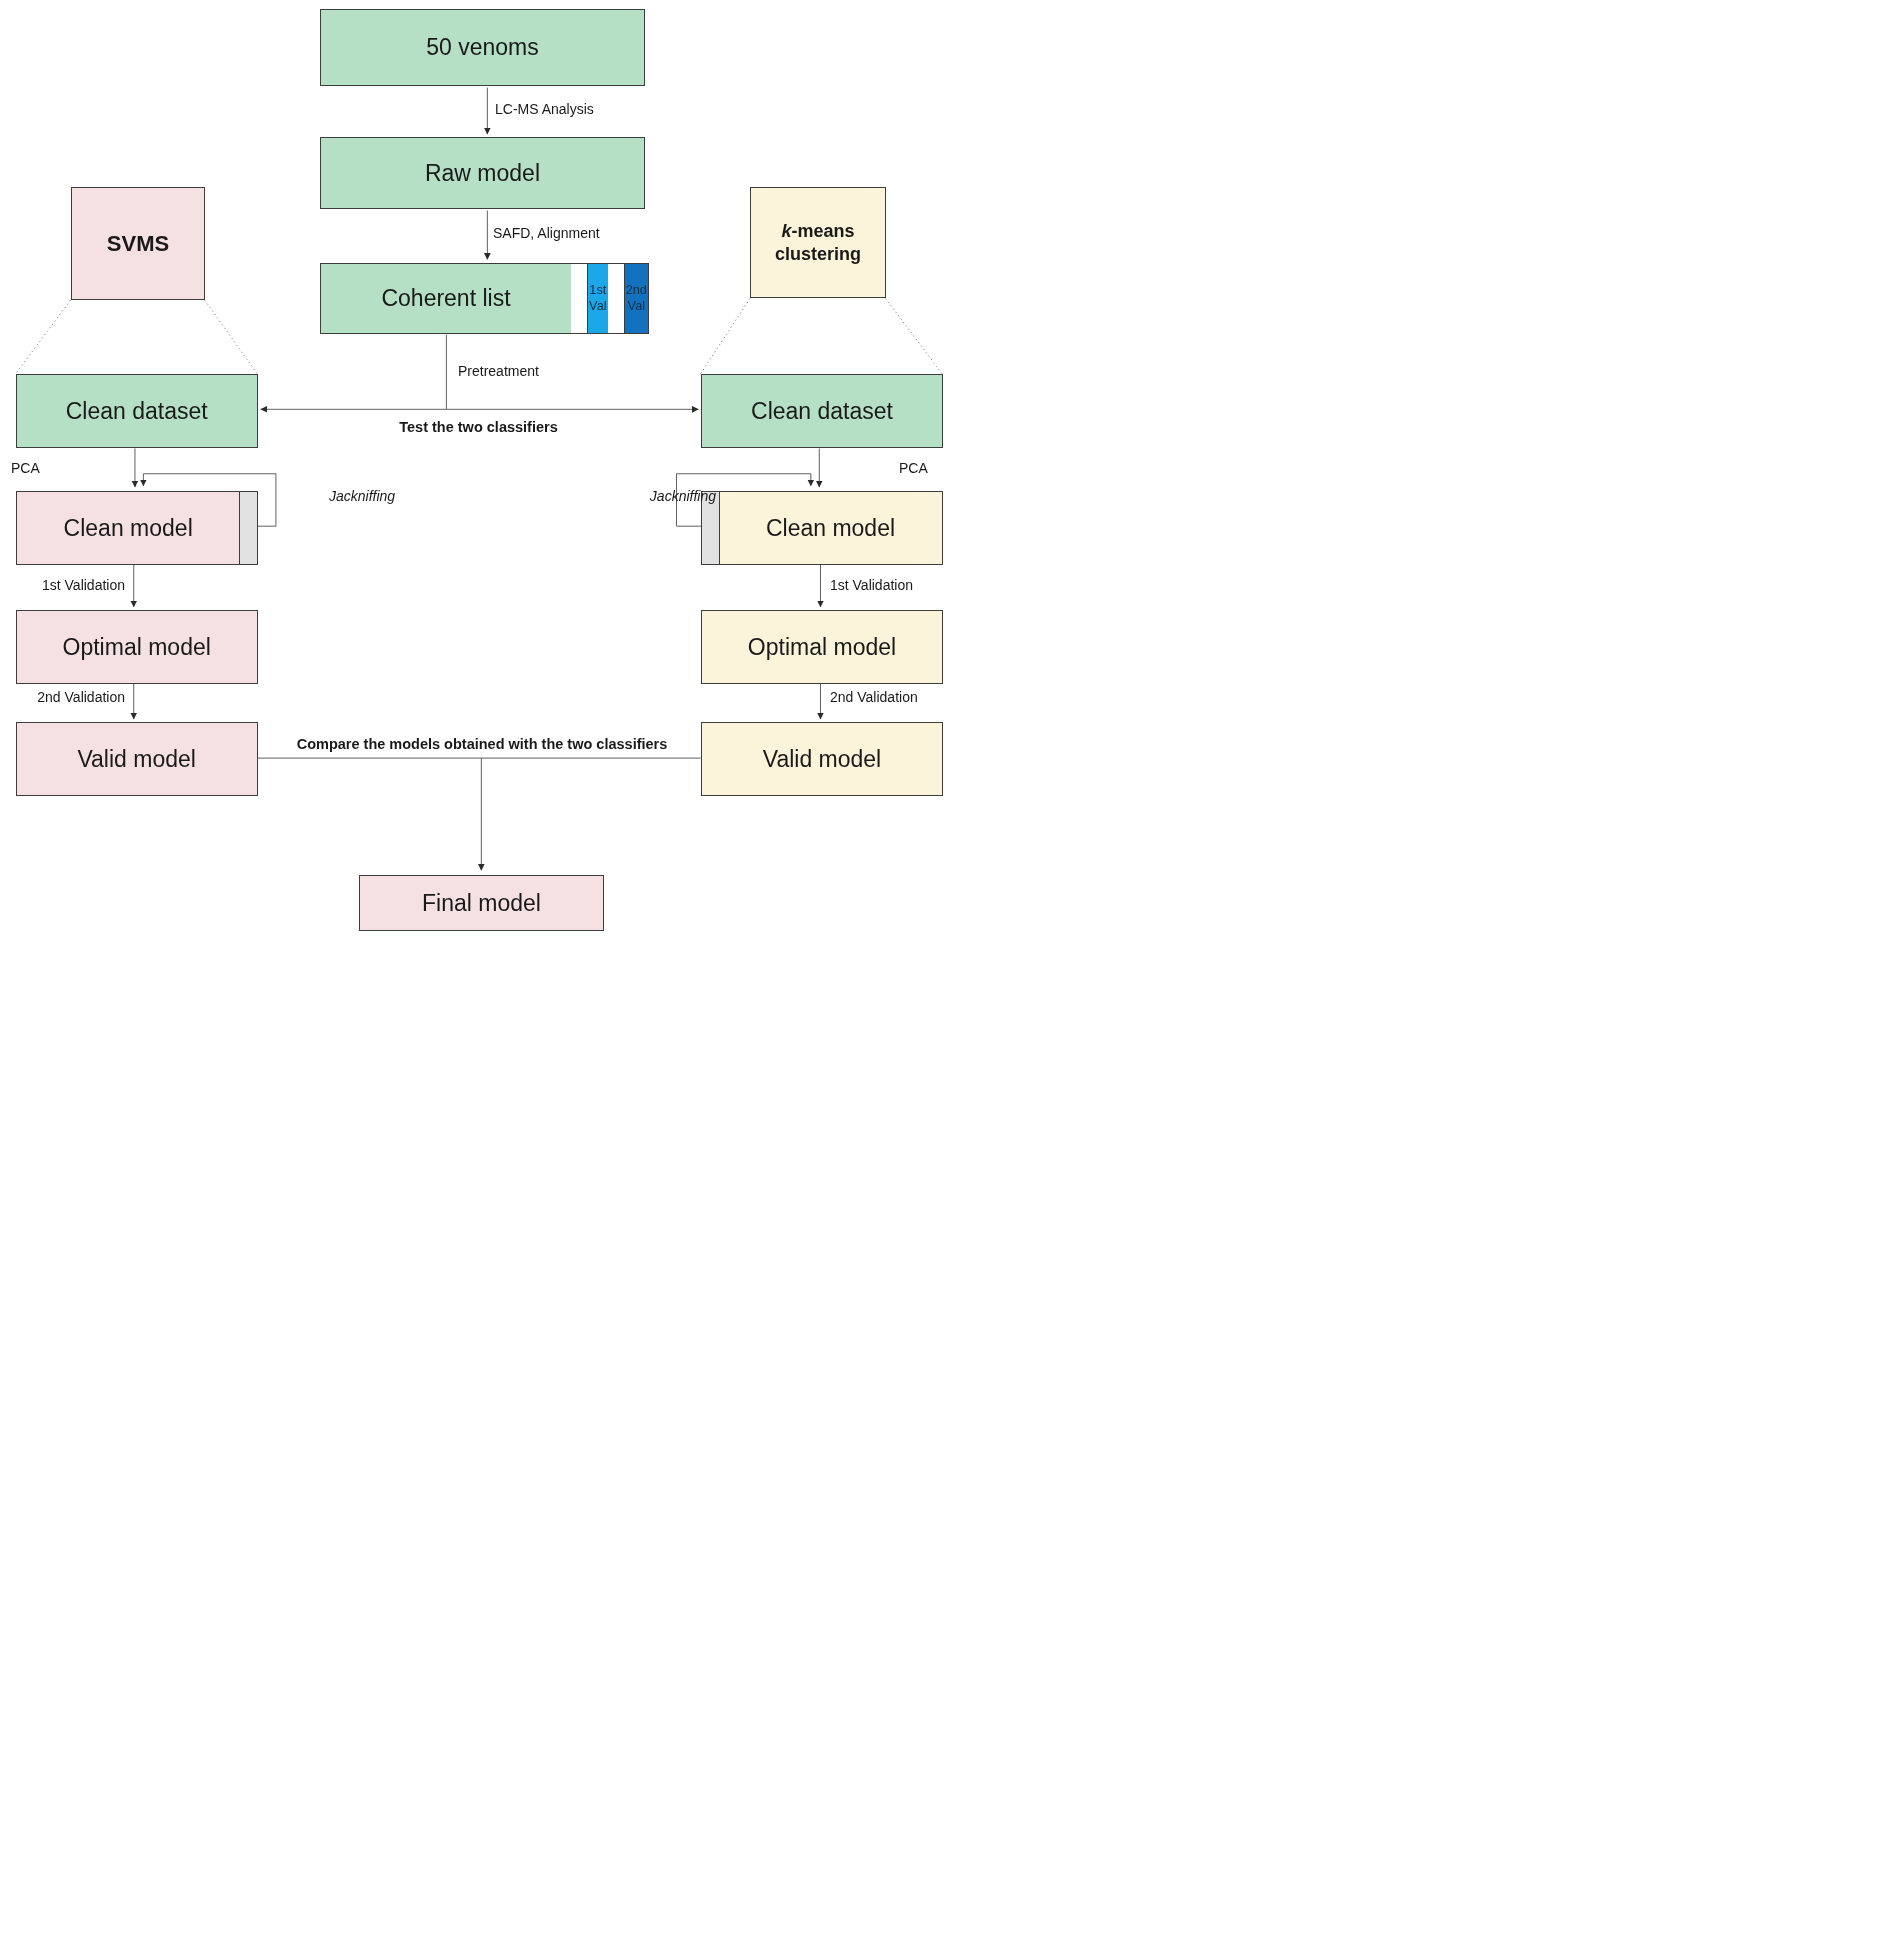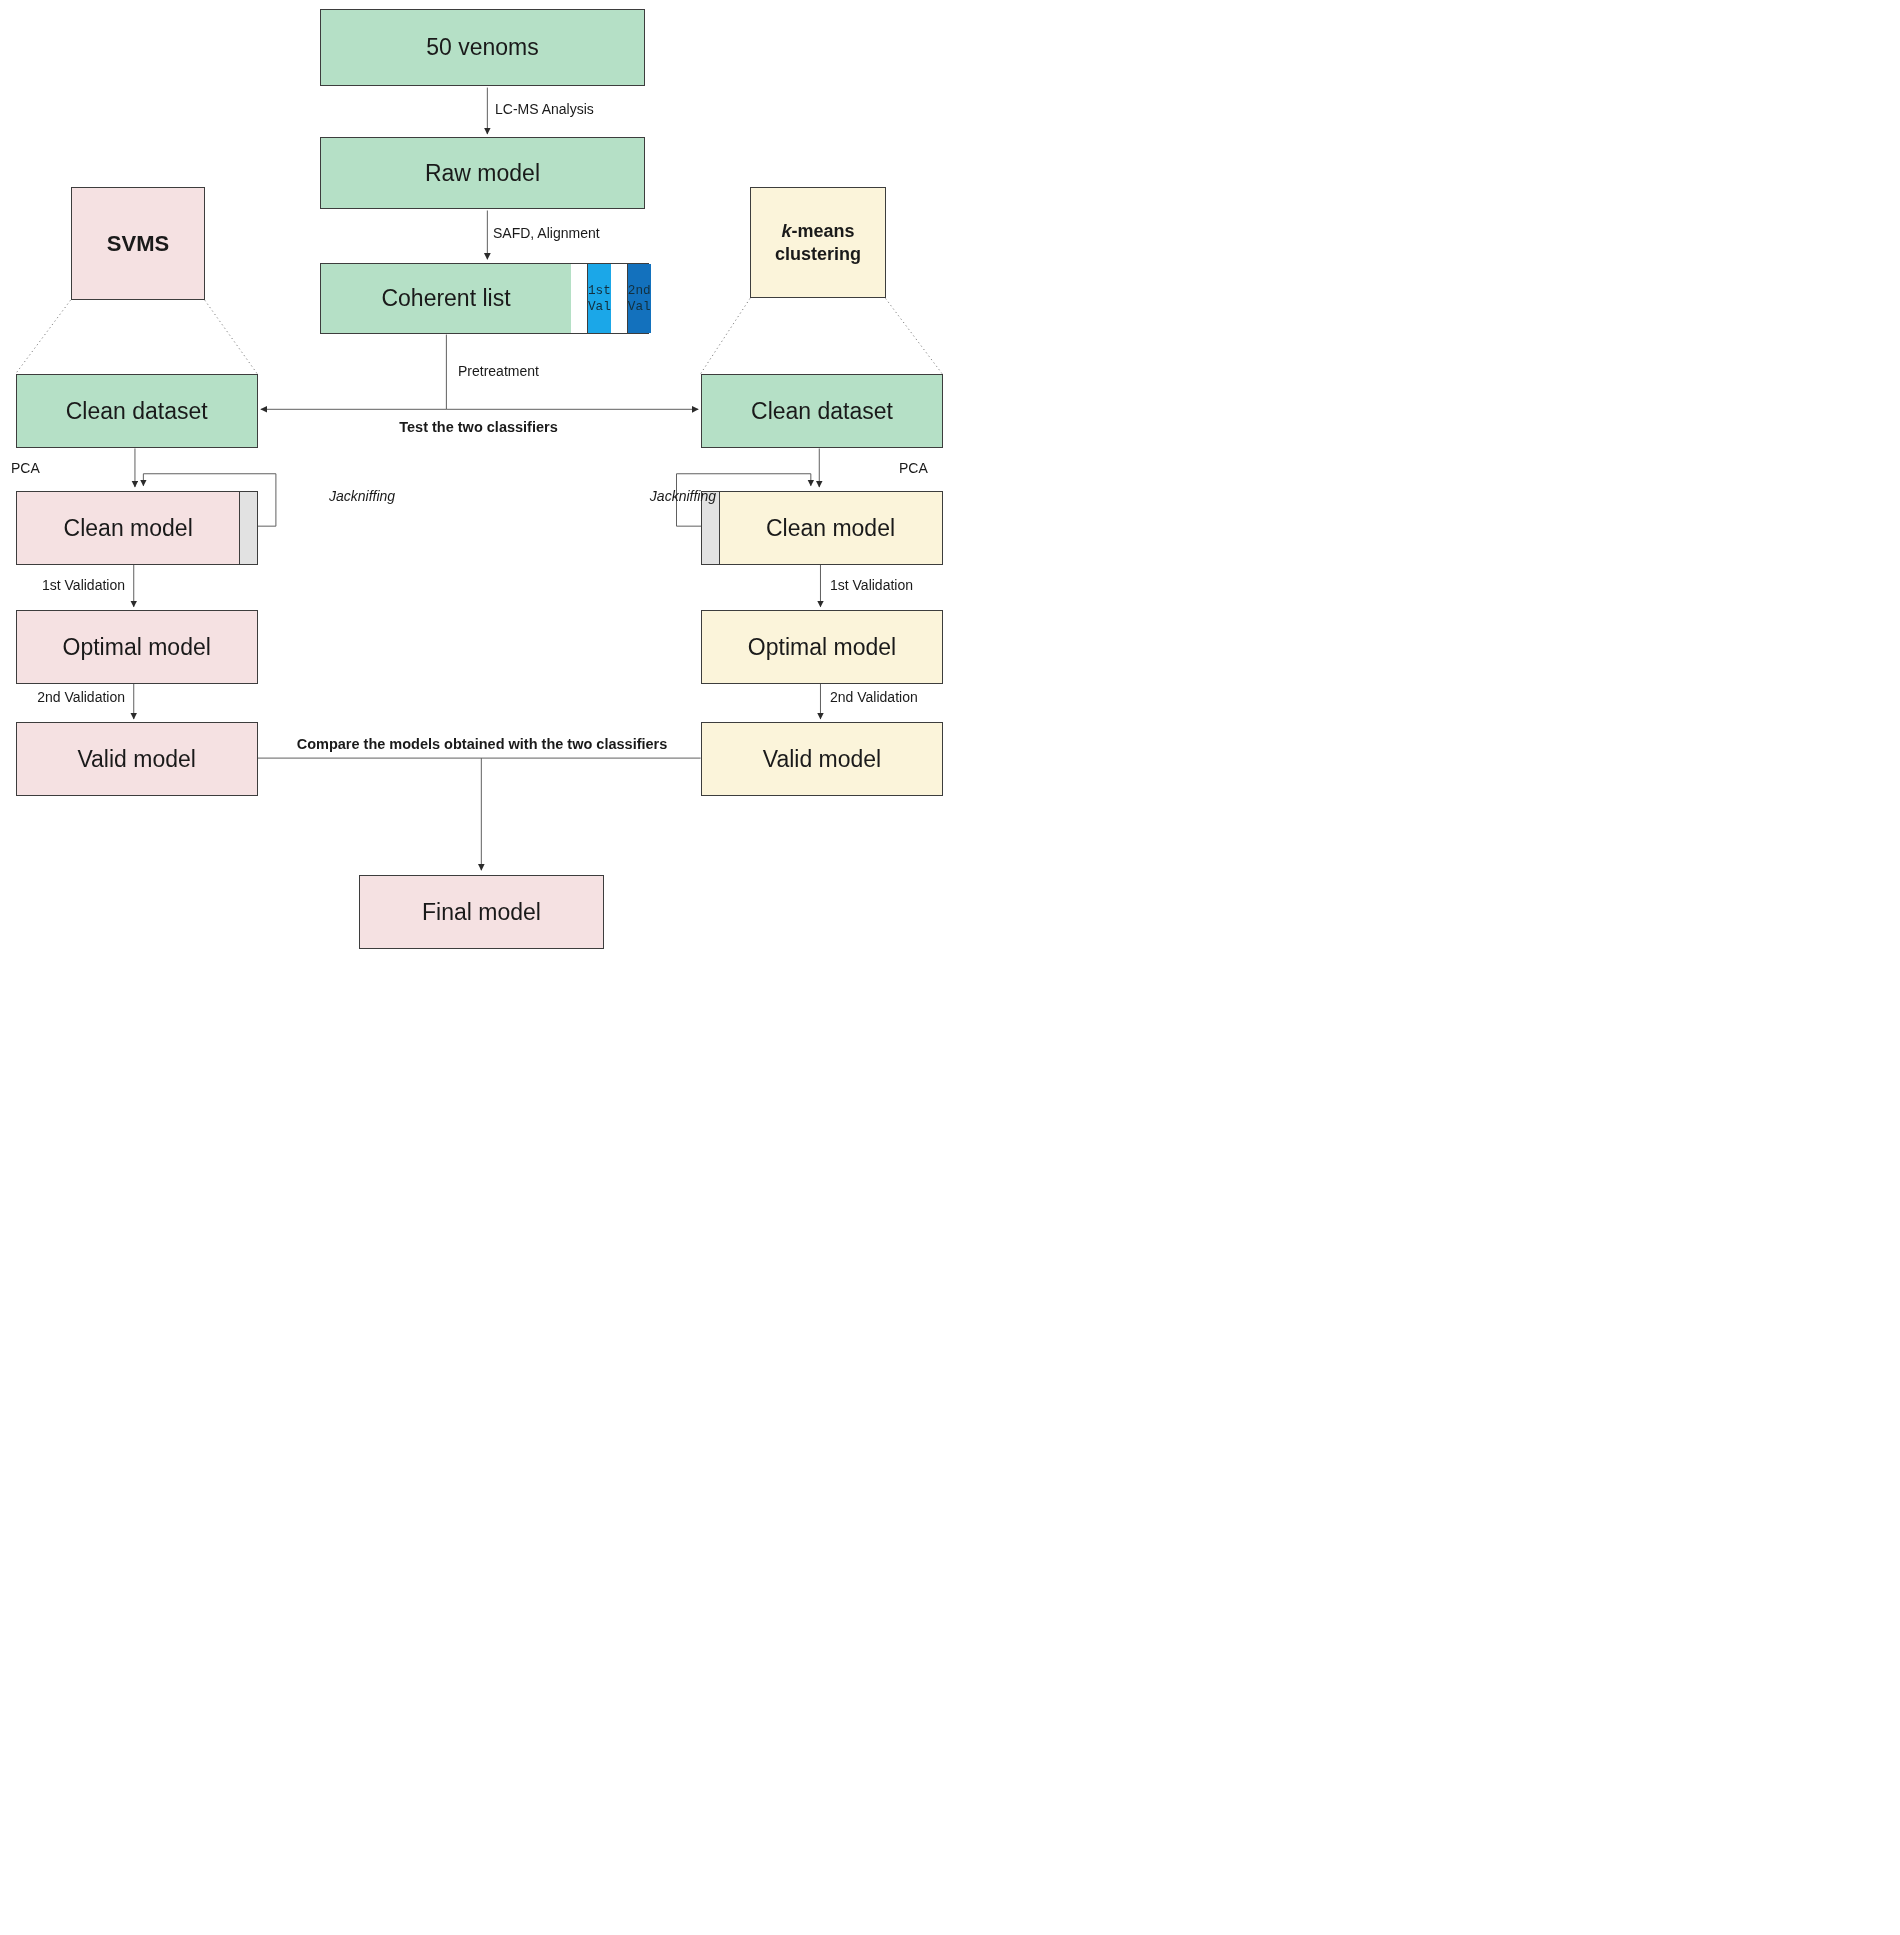--- a/index.html
+++ b/index.html
@@ -20,21 +20,21 @@
   .bold{font-weight:bold;}
   .node .strip{position:absolute;top:0;bottom:0;width:17px;background:var(--c-gray-strip);}
   .strip.right{right:0;border-left:1.2px solid var(--c-border);}
   .strip.left{left:0;border-right:1.2px solid var(--c-border);}
   #coherent-row{position:absolute;left:320px;top:263px;width:329px;height:71px;
         box-sizing:border-box;border:1.8px solid var(--c-border);display:flex;gap:16px;}
   #coherent-row .seg{box-sizing:border-box;display:flex;flex-direction:column;
         align-items:center;justify-content:center;}
   #coherent-main{flex:0 0 250px;background:var(--c-green);font-size:23px;}
   .valseg{flex:1 1 auto;border-left:1.8px solid var(--c-border);
-        font-size:12.7px;line-height:1.2;color:var(--c-val-text);font-family:Liberation Mono, monospace;}
+        font-size:12.7px;line-height:1.2;color:var(--c-val-text);}
   #val1{background:var(--c-light-blue);}
   #val2{background:var(--c-dark-blue);}
   .lbl{position:absolute;font-size:14px;white-space:nowrap;color:var(--c-text);}
   .lbl.bold{font-weight:bold;font-size:14.5px;}
   .lbl.italic{font-style:italic;margin-left:47px;}
   .lbl.center{text-align:center;}
   .lbl.right{text-align:right;}
   svg#wires{position:absolute;left:0;top:0;width:950px;height:968px;pointer-events:none;}
   svg#wires path{fill:none;stroke:var(--c-line);stroke-width:1.6;}
   svg#wires path.dotted{stroke-dasharray:2 5;stroke-width:1.4;stroke:#666;}
@@ -139,21 +139,21 @@
   </div>
 
   <div class="node pink" style="left:15.7px;top:722px;width:242px;height:74px;">
     <span>Valid model</span>
   </div>
 
   <div class="node cream" style="left:701px;top:722px;width:242px;height:74px;">
     <span>Valid model</span>
   </div>
 
-  <div class="node pink" style="left:359px;top:875px;width:245px;height:74px;">
+  <div class="node pink" style="left:359px;top:875px;width:245px;height:56px;">
     <span>Final model</span>
   </div>
 
   <div class="lbl" style="left:495px;top:101px;">LC-MS Analysis</div>
   <div class="lbl" style="left:493px;top:225px;">SAFD, Alignment</div>
   <div class="lbl" style="left:458px;top:363px;">Pretreatment</div>
   <div class="lbl bold center" style="left:325px;top:419px;width:307px;">Test the two classifiers</div>
 
   <div class="lbl" style="left:11px;top:460px;">PCA</div>
   <div class="lbl" style="left:899px;top:460px;">PCA</div>

